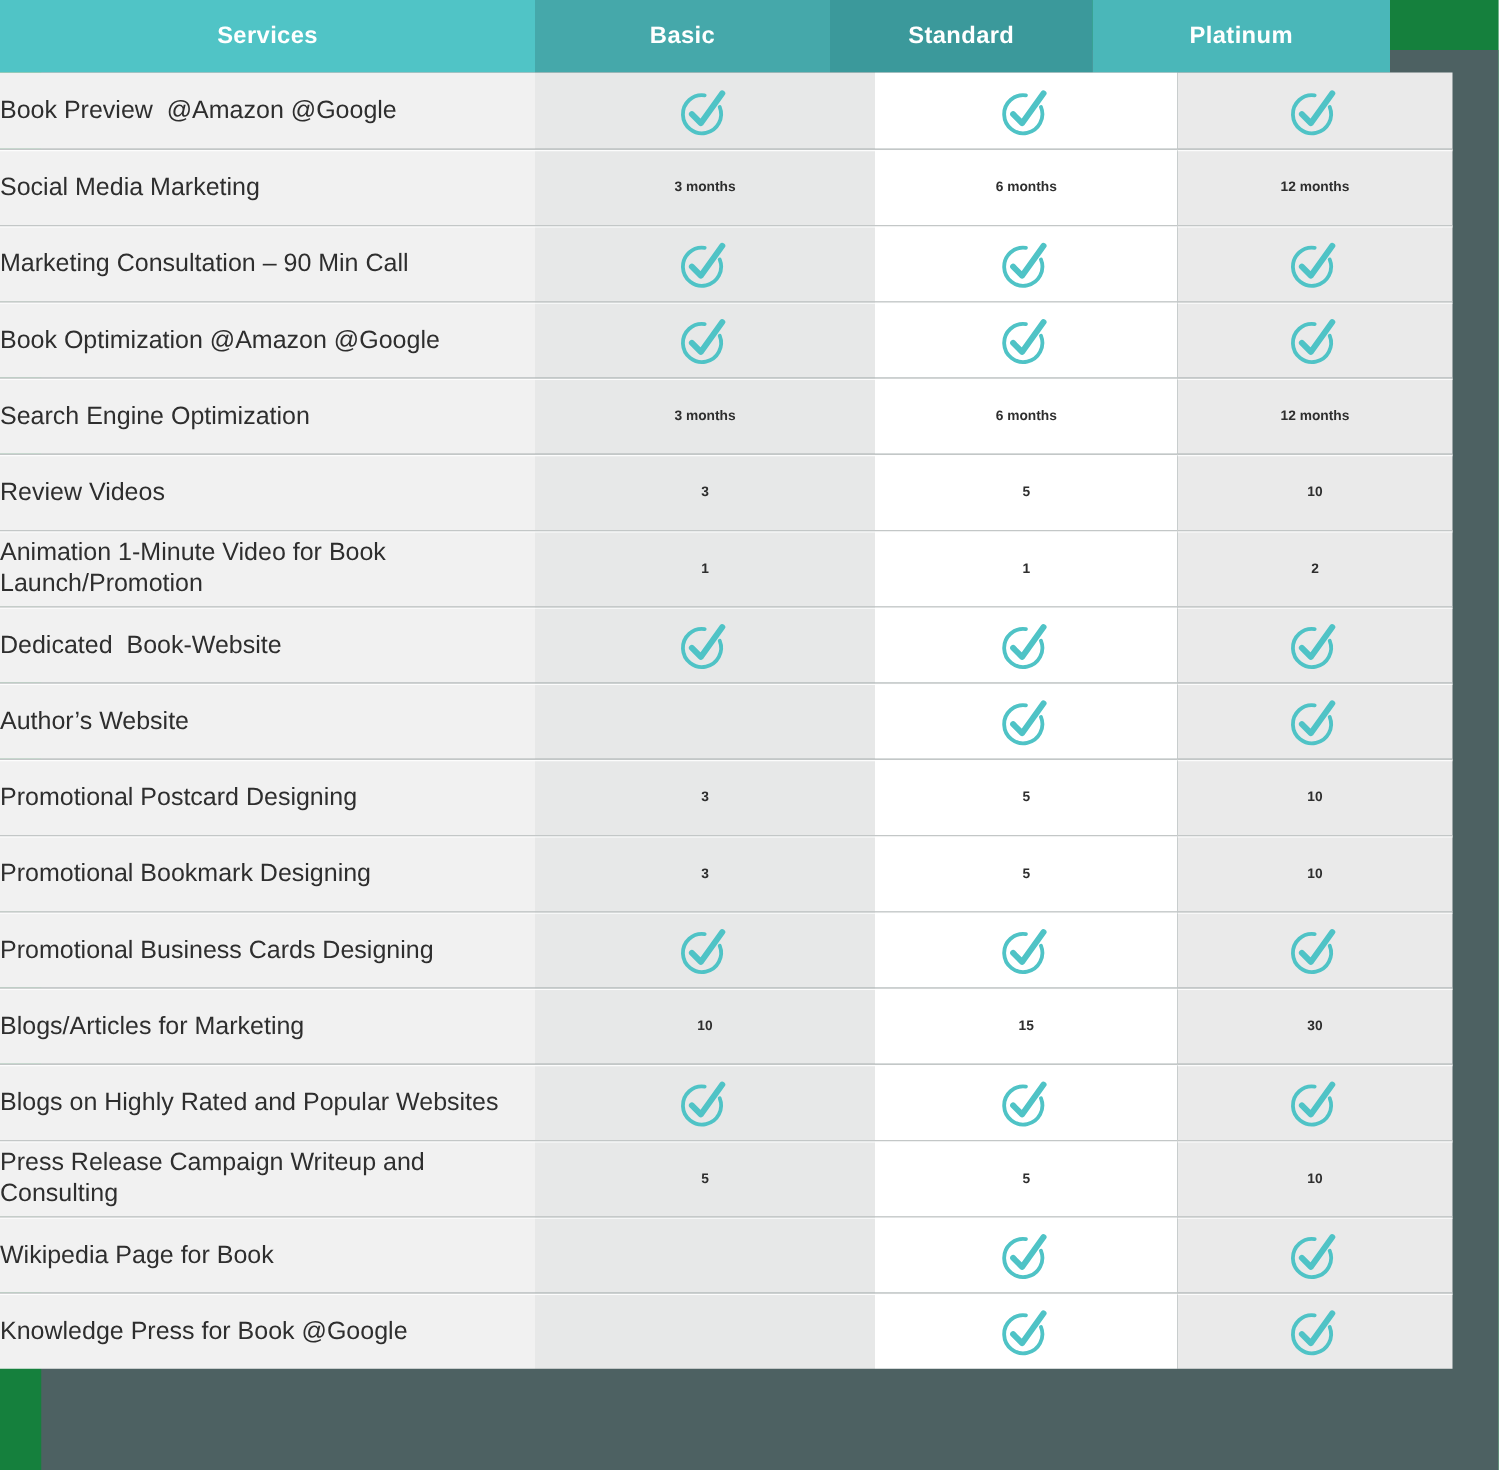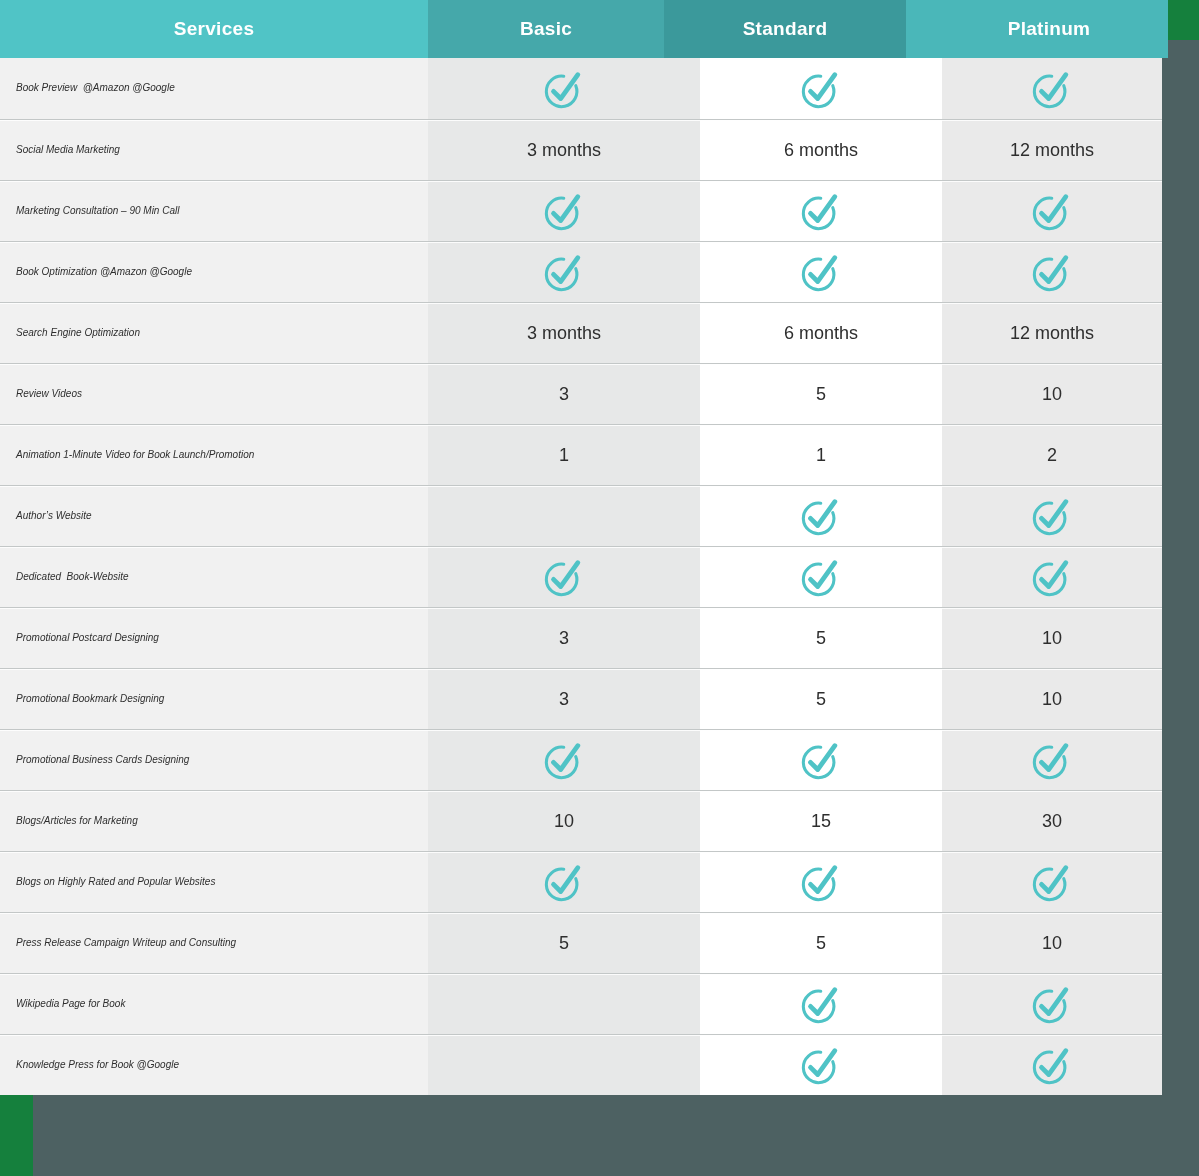--- a/index.html
+++ b/index.html
@@ -7,50 +7,49 @@
     position:relative;width:1199px;height:1176px;background:#15803d;overflow:hidden;
     font-family:"Liberation Sans",sans-serif;
   }
   .shadow{position:absolute;left:33px;top:40px;right:0;bottom:0;background:var(--shadow,#4d6162);}
   .card{position:absolute;left:0;top:0;width:1180px;height:1156px;}
   .header{display:flex;height:58px;}
   .hcell{
     display:flex;align-items:center;justify-content:center;
     color:#ffffff;font-size:19px;font-weight:700;letter-spacing:.3px;
   }
-  .c0{width:428px;}.c1{width:236px;}.c2{width:242px;}.c3{width:238px;}
+  .c0{width:428px;}.c1{width:236px;}.c2{width:210px;}.c3{width:238px;}
   .row{display:flex;height:61px;}
   .cell{box-sizing:border-box;display:flex;align-items:center;}
   .row + .row .cell{
     border-top:1px solid var(--divider,#c3c7c7);
     box-shadow:inset 0 1px 0 rgba(255,255,255,.85);
   }
   .label-cell{
-    width:428px;padding-left:16px;background:var(--col0,#f1f1f1);
-    font-size:10px;color:var(--text,#2e2e2e);white-space:pre-wrap;line-height:1.25;
+    width:428px;background:var(--col0,#f1f1f1);
+    font-size:20px;color:var(--text,#2e2e2e);white-space:pre-wrap;line-height:1.25;
     padding-right:8px;
-    font-style:italic;
-  }
-  .value-cell{justify-content:center;font-size:18px;color:var(--text,#2e2e2e);}
+  }
+  .value-cell{justify-content:center;font-size:11px;color:var(--text,#2e2e2e);font-weight:bold;}
   .col-basic{width:272px;background:var(--col1,#e7e8e8);}
   .col-standard{width:242px;background:var(--col2,#ffffff);}
   .col-platinum{width:220px;background:var(--col3,#eaeaea);}
   .check-icon{display:block;}
 </style>
 </head>
 <body>
 
 <div class="stage">
   <div class="shadow"></div>
   <div class="card">
     <div class="header">
       <div class="hcell c0" style="background: rgb(80, 196, 198); color: rgb(255, 255, 255);">Services</div>
       <div class="hcell c1" style="background: rgb(69, 168, 170); color: rgb(255, 255, 255);">Basic</div>
       <div class="hcell c2" style="background: rgb(59, 153, 155); color: rgb(255, 255, 255);">Standard</div>
-      <div class="hcell c3" style="background: rgb(74, 183, 185); color: rgb(255, 255, 255); padding-left: 24px;">Platinum</div>
+      <div class="hcell c3" style="background: rgb(74, 183, 185); color: rgb(255, 255, 255);">Platinum</div>
     </div>
     <div class="body">
         <div class="row">
           <div class="cell label-cell">Book Preview  @Amazon @Google</div>
           <div class="cell value-cell col-basic">
             <svg class="check-icon" width="44" height="42" viewBox="0 0 46 44" aria-hidden="true">
     <path d="M 35.33 18.51 A 16 16 0 1 1 22.73 8.66" fill="none" stroke="#4fc3c6" stroke-width="3.2" stroke-linecap="round"></path>
     <path d="M 12 24.5 L 19.5 32 L 37.5 7" fill="none" stroke="#4fc3c6" stroke-width="5" stroke-linecap="round" stroke-linejoin="round"></path>
   </svg>
           </div>
@@ -127,43 +126,43 @@
           <div class="cell value-cell col-standard">5</div>
           <div class="cell value-cell col-platinum">10</div>
         </div>
         <div class="row">
           <div class="cell label-cell">Animation 1-Minute Video for Book Launch/Promotion</div>
           <div class="cell value-cell col-basic">1</div>
           <div class="cell value-cell col-standard">1</div>
           <div class="cell value-cell col-platinum">2</div>
         </div>
         <div class="row">
+          <div class="cell label-cell">Dedicated  Book-Website</div>
+          <div class="cell value-cell col-basic">
+            <svg class="check-icon" width="44" height="42" viewBox="0 0 46 44" aria-hidden="true">
+    <path d="M 35.33 18.51 A 16 16 0 1 1 22.73 8.66" fill="none" stroke="#4fc3c6" stroke-width="3.2" stroke-linecap="round"></path>
+    <path d="M 12 24.5 L 19.5 32 L 37.5 7" fill="none" stroke="#4fc3c6" stroke-width="5" stroke-linecap="round" stroke-linejoin="round"></path>
+  </svg>
+          </div>
+          <div class="cell value-cell col-standard">
+            <svg class="check-icon" width="44" height="42" viewBox="0 0 46 44" aria-hidden="true">
+    <path d="M 35.33 18.51 A 16 16 0 1 1 22.73 8.66" fill="none" stroke="#4fc3c6" stroke-width="3.2" stroke-linecap="round"></path>
+    <path d="M 12 24.5 L 19.5 32 L 37.5 7" fill="none" stroke="#4fc3c6" stroke-width="5" stroke-linecap="round" stroke-linejoin="round"></path>
+  </svg>
+          </div>
+          <div class="cell value-cell col-platinum">
+            <svg class="check-icon" width="44" height="42" viewBox="0 0 46 44" aria-hidden="true">
+    <path d="M 35.33 18.51 A 16 16 0 1 1 22.73 8.66" fill="none" stroke="#4fc3c6" stroke-width="3.2" stroke-linecap="round"></path>
+    <path d="M 12 24.5 L 19.5 32 L 37.5 7" fill="none" stroke="#4fc3c6" stroke-width="5" stroke-linecap="round" stroke-linejoin="round"></path>
+  </svg>
+          </div>
+        </div>
+        <div class="row">
           <div class="cell label-cell">Author’s Website</div>
           <div class="cell value-cell col-basic"></div>
-          <div class="cell value-cell col-standard">
-            <svg class="check-icon" width="44" height="42" viewBox="0 0 46 44" aria-hidden="true">
-    <path d="M 35.33 18.51 A 16 16 0 1 1 22.73 8.66" fill="none" stroke="#4fc3c6" stroke-width="3.2" stroke-linecap="round"></path>
-    <path d="M 12 24.5 L 19.5 32 L 37.5 7" fill="none" stroke="#4fc3c6" stroke-width="5" stroke-linecap="round" stroke-linejoin="round"></path>
-  </svg>
-          </div>
-          <div class="cell value-cell col-platinum">
-            <svg class="check-icon" width="44" height="42" viewBox="0 0 46 44" aria-hidden="true">
-    <path d="M 35.33 18.51 A 16 16 0 1 1 22.73 8.66" fill="none" stroke="#4fc3c6" stroke-width="3.2" stroke-linecap="round"></path>
-    <path d="M 12 24.5 L 19.5 32 L 37.5 7" fill="none" stroke="#4fc3c6" stroke-width="5" stroke-linecap="round" stroke-linejoin="round"></path>
-  </svg>
-          </div>
-        </div>
-        <div class="row">
-          <div class="cell label-cell">Dedicated  Book-Website</div>
-          <div class="cell value-cell col-basic">
-            <svg class="check-icon" width="44" height="42" viewBox="0 0 46 44" aria-hidden="true">
-    <path d="M 35.33 18.51 A 16 16 0 1 1 22.73 8.66" fill="none" stroke="#4fc3c6" stroke-width="3.2" stroke-linecap="round"></path>
-    <path d="M 12 24.5 L 19.5 32 L 37.5 7" fill="none" stroke="#4fc3c6" stroke-width="5" stroke-linecap="round" stroke-linejoin="round"></path>
-  </svg>
-          </div>
           <div class="cell value-cell col-standard">
             <svg class="check-icon" width="44" height="42" viewBox="0 0 46 44" aria-hidden="true">
     <path d="M 35.33 18.51 A 16 16 0 1 1 22.73 8.66" fill="none" stroke="#4fc3c6" stroke-width="3.2" stroke-linecap="round"></path>
     <path d="M 12 24.5 L 19.5 32 L 37.5 7" fill="none" stroke="#4fc3c6" stroke-width="5" stroke-linecap="round" stroke-linejoin="round"></path>
   </svg>
           </div>
           <div class="cell value-cell col-platinum">
             <svg class="check-icon" width="44" height="42" viewBox="0 0 46 44" aria-hidden="true">
     <path d="M 35.33 18.51 A 16 16 0 1 1 22.73 8.66" fill="none" stroke="#4fc3c6" stroke-width="3.2" stroke-linecap="round"></path>
     <path d="M 12 24.5 L 19.5 32 L 37.5 7" fill="none" stroke="#4fc3c6" stroke-width="5" stroke-linecap="round" stroke-linejoin="round"></path>

